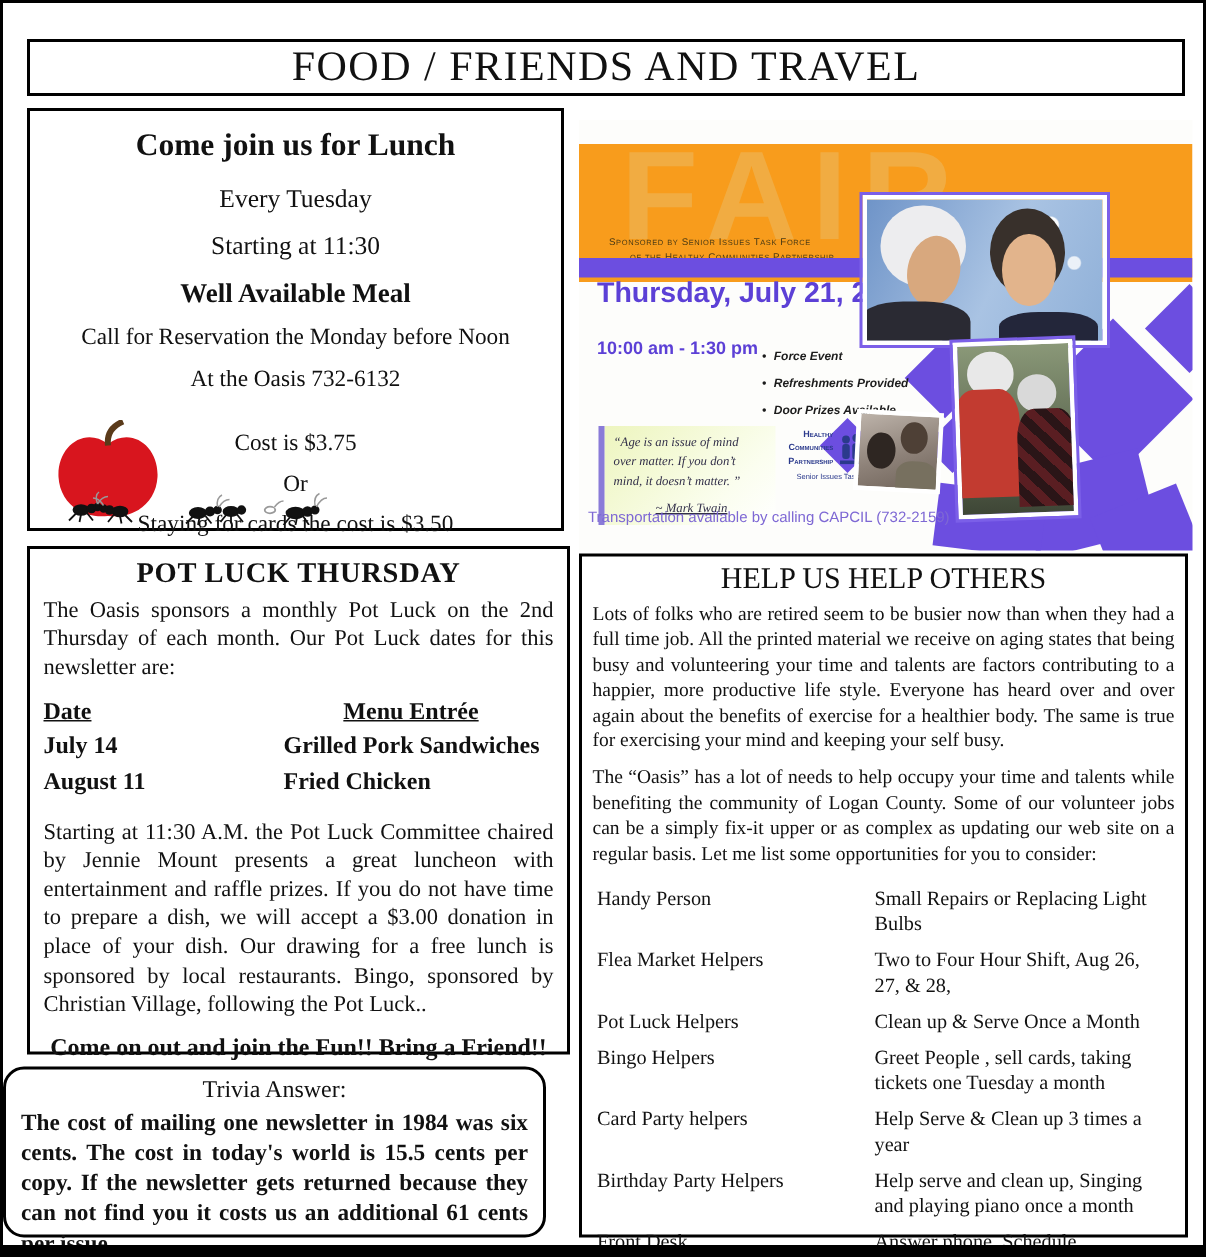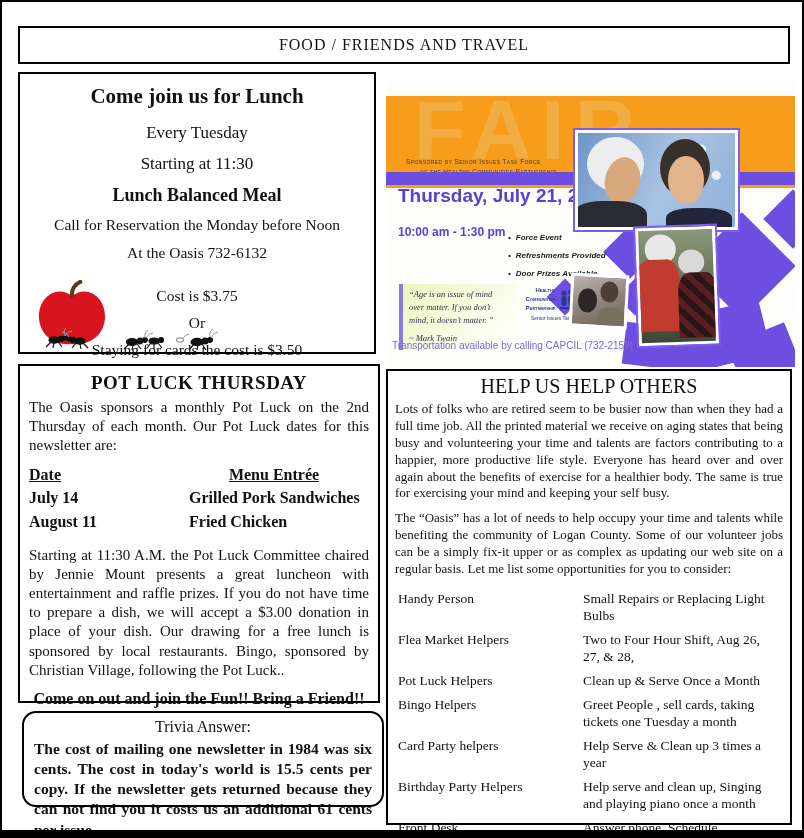--- a/index.html
+++ b/index.html
@@ -4,21 +4,21 @@
 <style>
   html,body{margin:0;padding:0;background:#e8e8e8;}
   .page{position:relative;width:804px;height:838px;background:#fff;
         font-family:"Liberation Serif","DejaVu Serif",serif;color:#111;
         border:2px solid #000;box-sizing:border-box;overflow:hidden;margin:0 auto;}
   .bottom-rule{position:absolute;left:0;right:0;bottom:0;height:6px;background:#000;}
   .box{position:absolute;border:2px solid #000;background:#fff;box-sizing:border-box;}
 
   
   .hdr{left:16px;top:24px;width:772px;height:38px;display:flex;align-items:center;justify-content:center;}
-  .hdr-title{font-size:16px;letter-spacing:1px;}
+  .hdr-title{font-size:28px;letter-spacing:1px;}
 
   
   .lunch{left:16px;top:70px;width:358px;height:282px;text-align:center;padding-top:10px;}
   .l-title{font-size:21px;font-weight:bold;margin-bottom:8px;}
   .l-line{font-size:17px;line-height:1.85;}
   .l-meal{font-size:18px;font-weight:bold;line-height:1.75;}
   .l-small{font-size:15.5px;line-height:1.75;}
   .l-gap{height:16px;}
   .apple-art{position:absolute;left:12px;bottom:2px;}
 
@@ -34,21 +34,21 @@
   .f-date{position:absolute;left:12px;top:105px;font-size:19px;font-weight:bold;color:#5C40D6;z-index:2;}
   .f-time{position:absolute;left:12px;top:145px;font-size:12px;font-weight:bold;color:#5C40D6;z-index:2;}
   .f-venue{position:absolute;left:12px;top:167px;font-size:12.5px;line-height:1.25;color:#7E68D4;z-index:2;}
   .f-bullets{position:absolute;left:122px;top:153px;z-index:2;margin:0;padding:0;list-style:none;}
   .f-bullets li{font-size:8px;font-weight:bold;font-style:italic;color:#1c1c1c;margin-bottom:9px;}
   .f-bullets li::before{content:"•";margin-right:5px;font-size:8px;}
   .f-quote{position:absolute;left:13px;top:204px;width:104px;height:62px;z-index:2;
            background:linear-gradient(135deg,#EDF5BE, #FBFEEF 70%,#ffffff);border-left:4px solid #8A7BD8;
            padding:4px 4px 0 6px;font-family:"Liberation Serif",serif;font-style:italic;
            font-size:8.5px;line-height:1.55;color:#33304a;}
-  .f-quote .attr{margin-top:4px;}
+  .f-quote .attr{margin-top:4px;text-align:center;text-decoration:underline;}
   .f-logo{position:absolute;left:127px;top:206px;width:92px;z-index:2;text-align:center;color:#2B3A8C;}
   .f-logo .lg-row{display:flex;align-items:center;justify-content:center;gap:3px;}
   .f-logo .lg-text{font-size:6px;font-weight:bold;font-variant:small-caps;line-height:1.5;text-align:right;}
   .f-logo .lg-sub{font-size:5px;margin-top:2px;color:#2B3A8C;}
   .f-transport{position:absolute;left:6px;top:260px;font-size:10px;color:#7E68D4;z-index:2;}
 
   .shape{position:absolute;background:#6C4EE0;}
   .s1{left:225px;top:153px;width:38px;height:38px;transform:rotate(45deg);z-index:1;}
   .s2{left:318px;top:148px;width:76px;height:76px;transform:rotate(45deg);z-index:1;}
   .s3{left:298px;top:228px;width:82px;height:56px;transform:rotate(-14deg);z-index:1;}
@@ -104,38 +104,38 @@
 
   
   .help{left:384px;top:367px;width:406px;height:456px;padding:4px 7px 0 7px;}
   .h-title{text-align:center;font-size:20px;margin-bottom:3px;}
   .h-para{font-size:13px;line-height:1.3;text-align:justify;margin-bottom:8px;}
   .h-list{display:grid;grid-template-columns:148px 1fr;row-gap:7px;font-size:13.5px;line-height:1.26;margin-top:12px;}
   .h-role{padding-left:3px;}
   .h-desc{padding-right:6px;margin-left:40px;}
 
   
-  .trivia{left:20px;top:709px;width:362px;height:96px;padding:5px 10px 0 10px;border-radius:14px;}
+  .trivia{left:0;top:709px;width:362px;height:114px;padding:5px 10px 0 10px;border-radius:14px;}
   .t-title{text-align:center;font-size:16px;margin-bottom:3px;}
   .t-body{font-size:15.5px;font-weight:bold;line-height:1.3;text-align:justify;}
 </style>
 </head>
 <body>
 
 <div class="page">
 
   <div class="box hdr">
     <div class="hdr-title">FOOD / FRIENDS AND TRAVEL</div>
   </div>
 
   <div class="box lunch">
     <div class="l-title">Come join us for Lunch</div>
     <div class="l-line">Every Tuesday</div>
     <div class="l-line">Starting at 11:30</div>
-    <div class="l-meal">Lunch Balanced Meal</div>
+    <div class="l-meal">Well Available Meal</div>
     <div class="l-small">Call for Reservation the Monday before Noon</div>
     <div class="l-small">At the Oasis 732-6132</div>
     <div class="l-gap"></div>
     <div class="l-small">Cost is $3.75</div>
     <div class="l-small">Or</div>
     <div class="l-small">Staying for cards the cost is $3.50</div>
     <svg class="apple-art" width="210" height="70" viewBox="0 0 210 70">
       <path d="M40 16 C24 4 6 18 7 38 C8 55 22 66 40 64 C58 66 72 55 73 38 C74 18 56 4 40 16 Z" fill="#D8151E"></path>
       <path d="M40 17 C39 9 43 4 50 1" stroke="#5A3A1A" stroke-width="4" fill="none"></path>
       <g stroke="#111" stroke-width="1.2" fill="#111">

